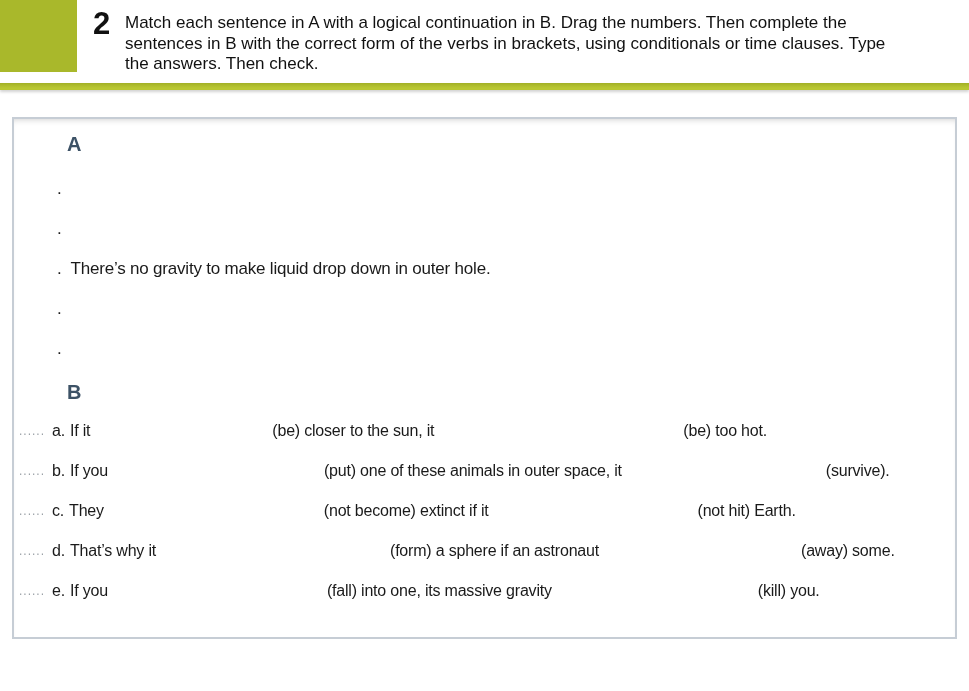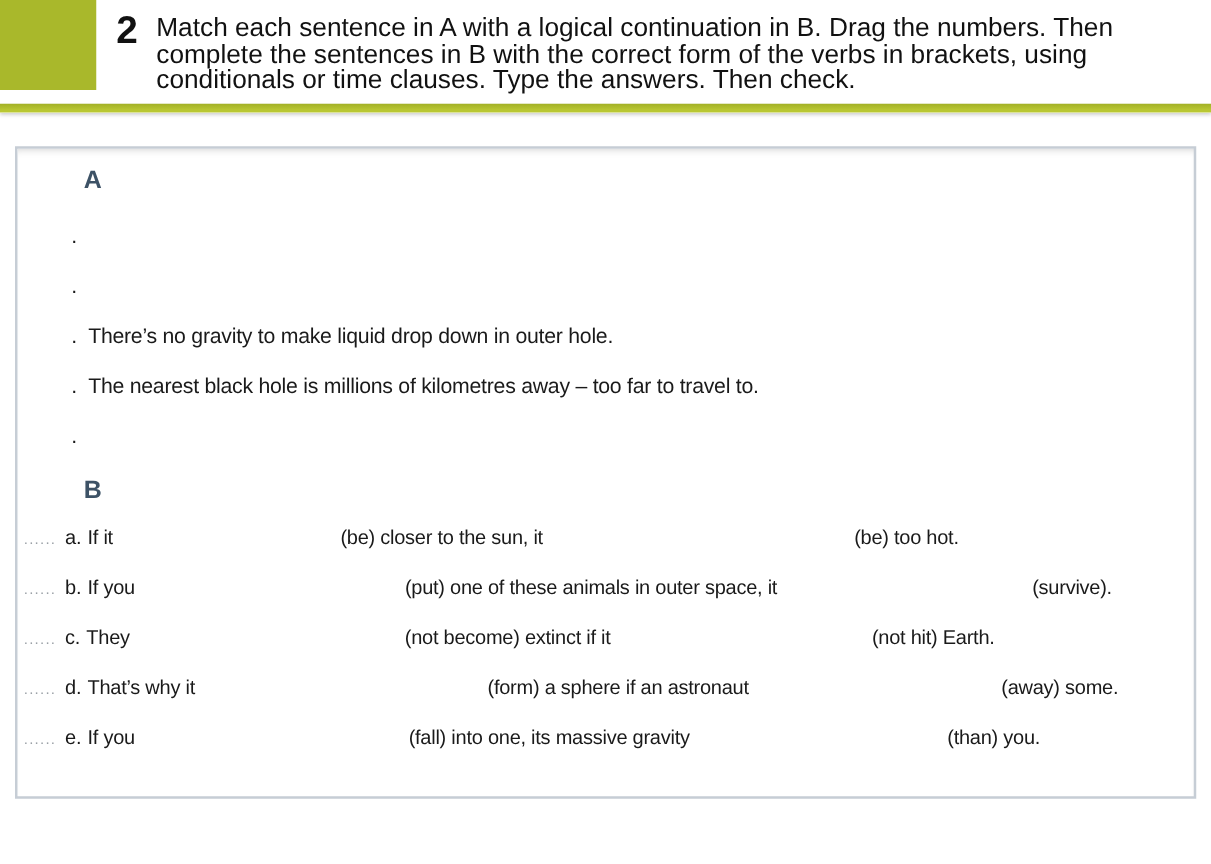--- a/index.html
+++ b/index.html
@@ -3,21 +3,21 @@
 <meta charset="utf-8">
 <style>
   html,body{margin:0;padding:0;}
   body{
     width:969px;height:691px;position:relative;background:#ffffff;
     font-family:"Liberation Sans", sans-serif;color:#1a1a1a;overflow:hidden;
   }
   
   .hdr-square{position:absolute;left:0;top:0;width:77px;height:72px;background:#a9b82b;}
   .hdr-num{position:absolute;left:93px;top:6px;font-size:31px;font-weight:bold;color:#111;}
-  .hdr-text{position:absolute;left:125px;top:13px;width:770px;font-size:21px;line-height:20.5px;color:#111;}
+  .hdr-text{position:absolute;left:125px;top:13px;width:770px;font-size:17px;line-height:20.5px;color:#111;}
   .hdr-rule{position:absolute;left:0;top:83px;width:969px;height:7px;
     background:linear-gradient(180deg,#a2b026 0%,#b9c733 70%);
     box-shadow:0 2px 3px rgba(0,0,0,.18);}
   
   .panel{position:absolute;left:12px;top:117px;width:941px;height:504px;background:#fff;
     border:2px solid #c6cdd5;box-shadow:inset 0 5px 7px -5px rgba(0,0,0,.22);
     box-sizing:content-box;padding-top:14px;}
   .section-label{color:#3d5266;font-weight:bold;font-size:20px;margin-left:53px;height:26px;}
   .a-list{margin-top:10px;}
   .a-item{display:flex;align-items:center;height:40px;padding-left:43px;font-size:17px;
@@ -55,21 +55,20 @@
     </div>
     <div class="a-item">
       <span class="a-dot">.</span>
     </div>
     <div class="a-item">
       <span class="a-dot">.</span>
       <span>There’s no gravity to make liquid drop down in outer hole.</span>
     </div>
     <div class="a-item">
       <span class="a-dot">.</span>
-      <span>The nearest black hole is millions of kilometres away – too far to travel to.</span>
     </div>
     <div class="a-item">
       <span class="a-dot">.</span>
     </div>
   </div>
 
   <div class="section-label b-head">B</div>
 
   <div>
 
@@ -113,17 +112,17 @@
       <span class="b-text">(away) some.</span>
     </div>
 
     <div class="b-row">
       <span class="slot">......</span>
       <span class="b-label">e.</span>
       <span class="b-text">If you</span>
       <input class="gap g1e" type="text" value="" style="">
       <span class="b-text">(fall) into one, its massive gravity</span>
       <input class="gap g2e" type="text" value="" style="">
-      <span class="b-text">(than) you.</span>
+      <span class="b-text">(kill) you.</span>
     </div>
 
   </div>
 </div>
 
 </body></html>

